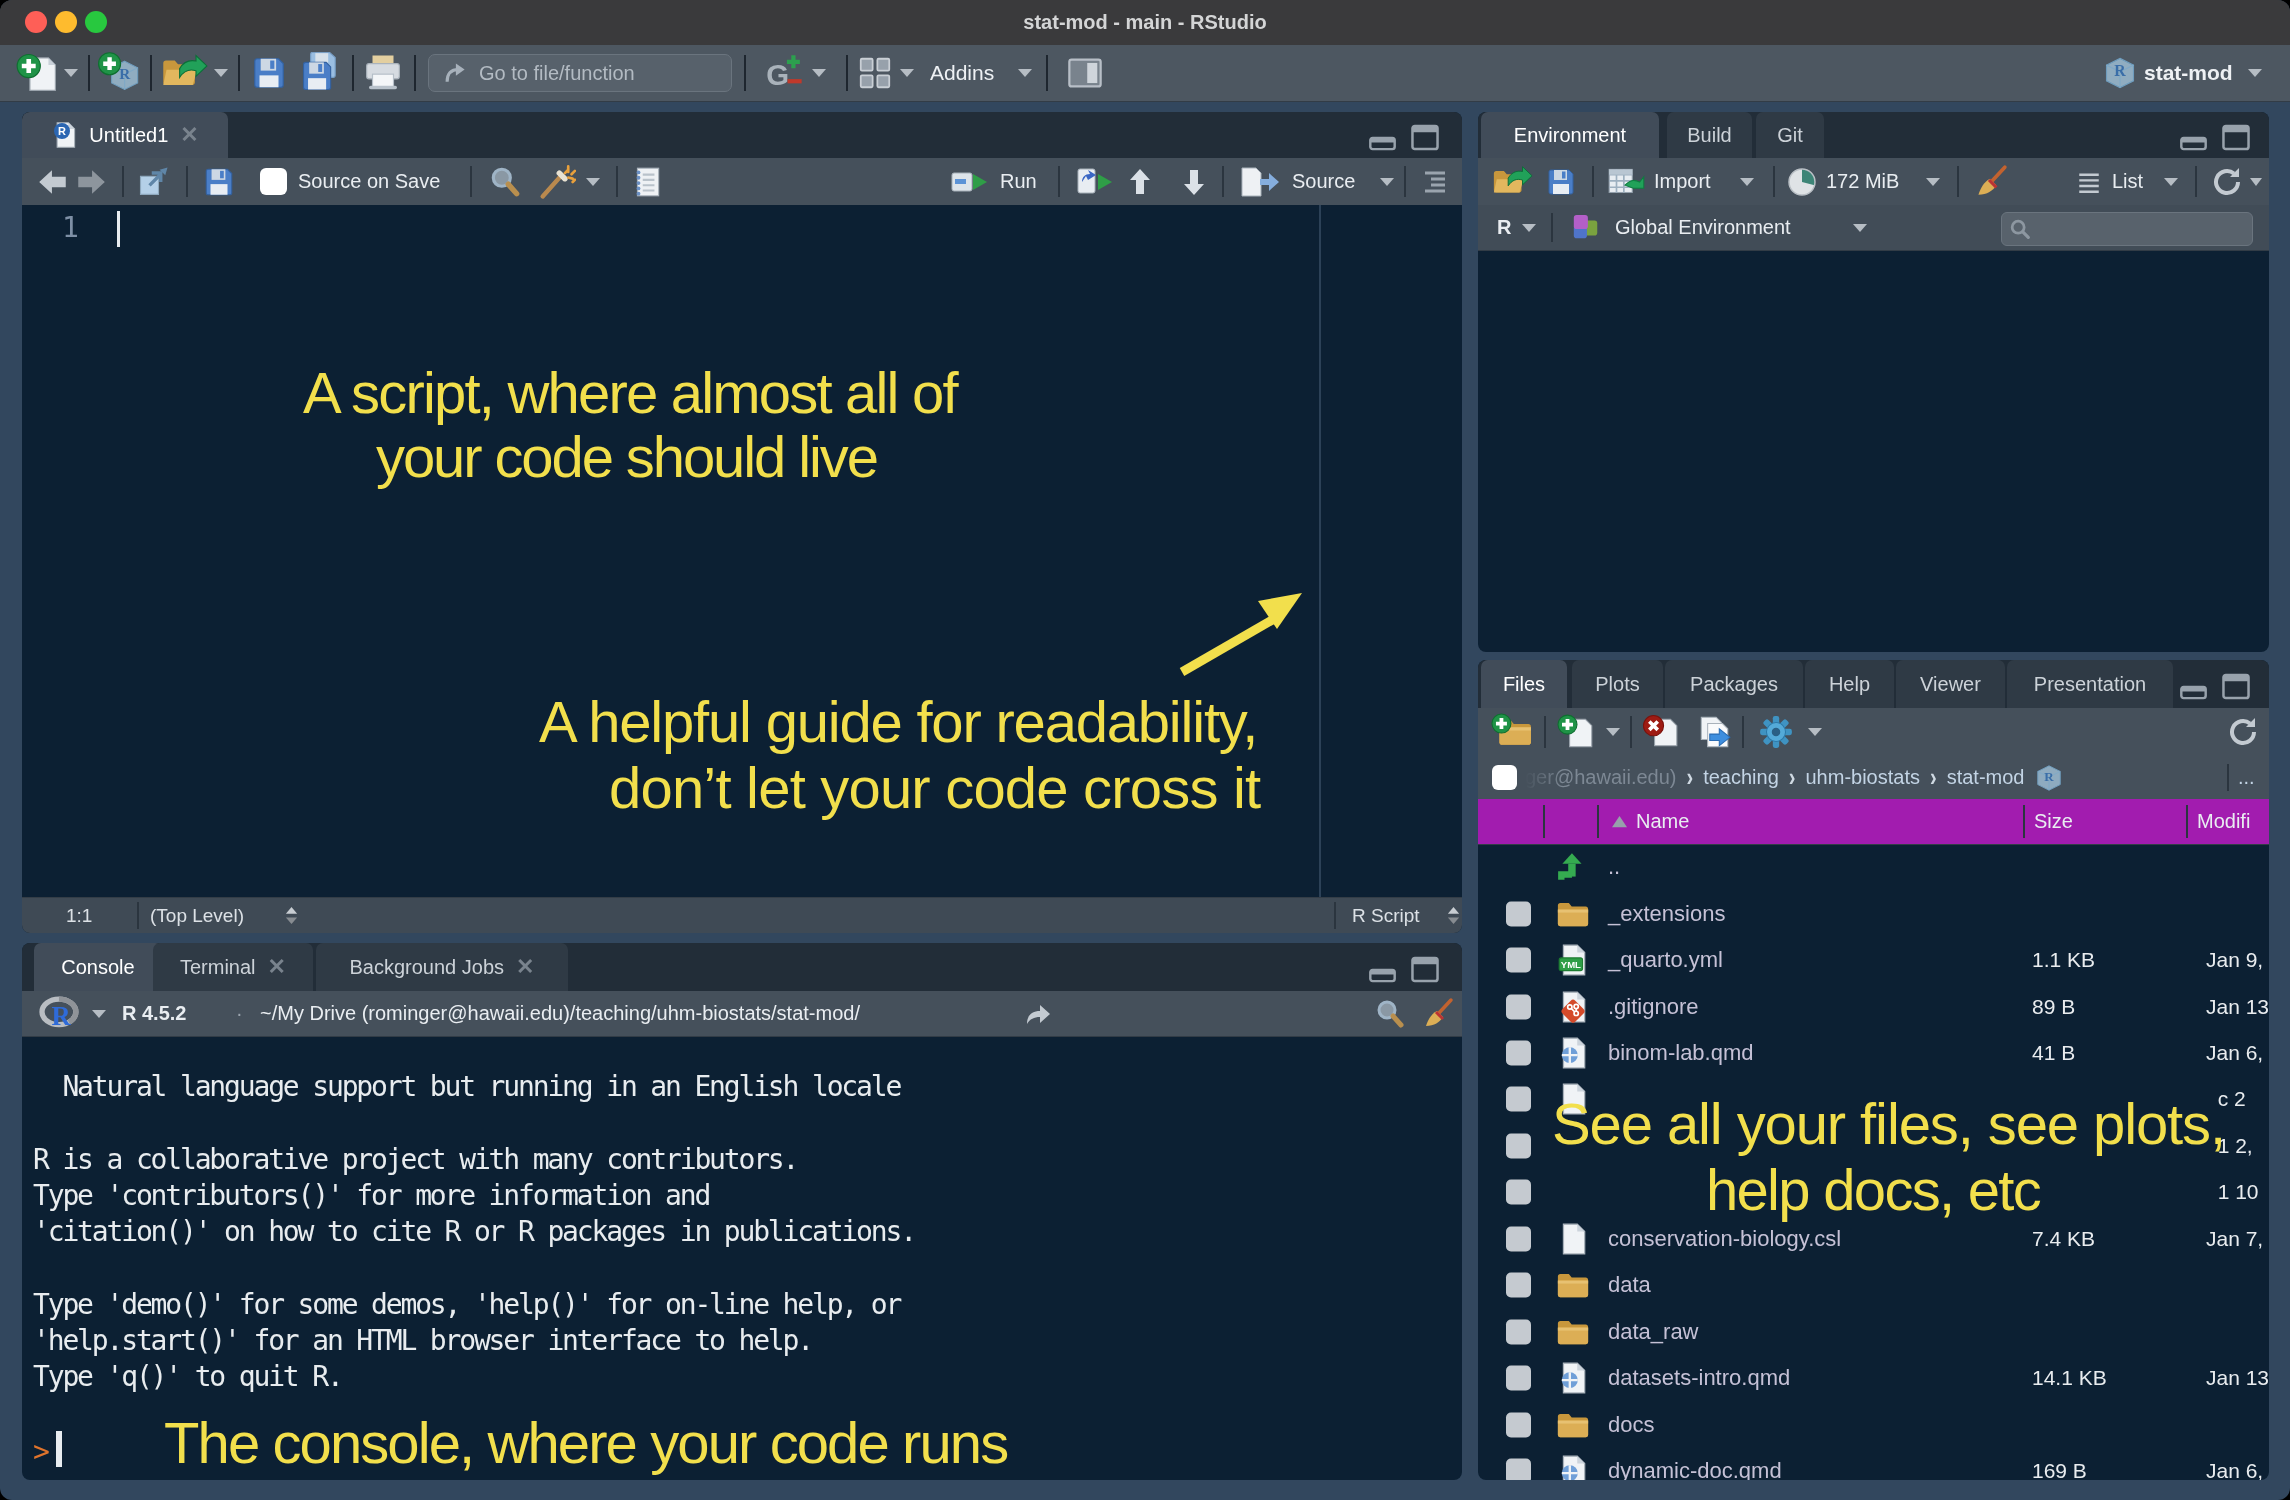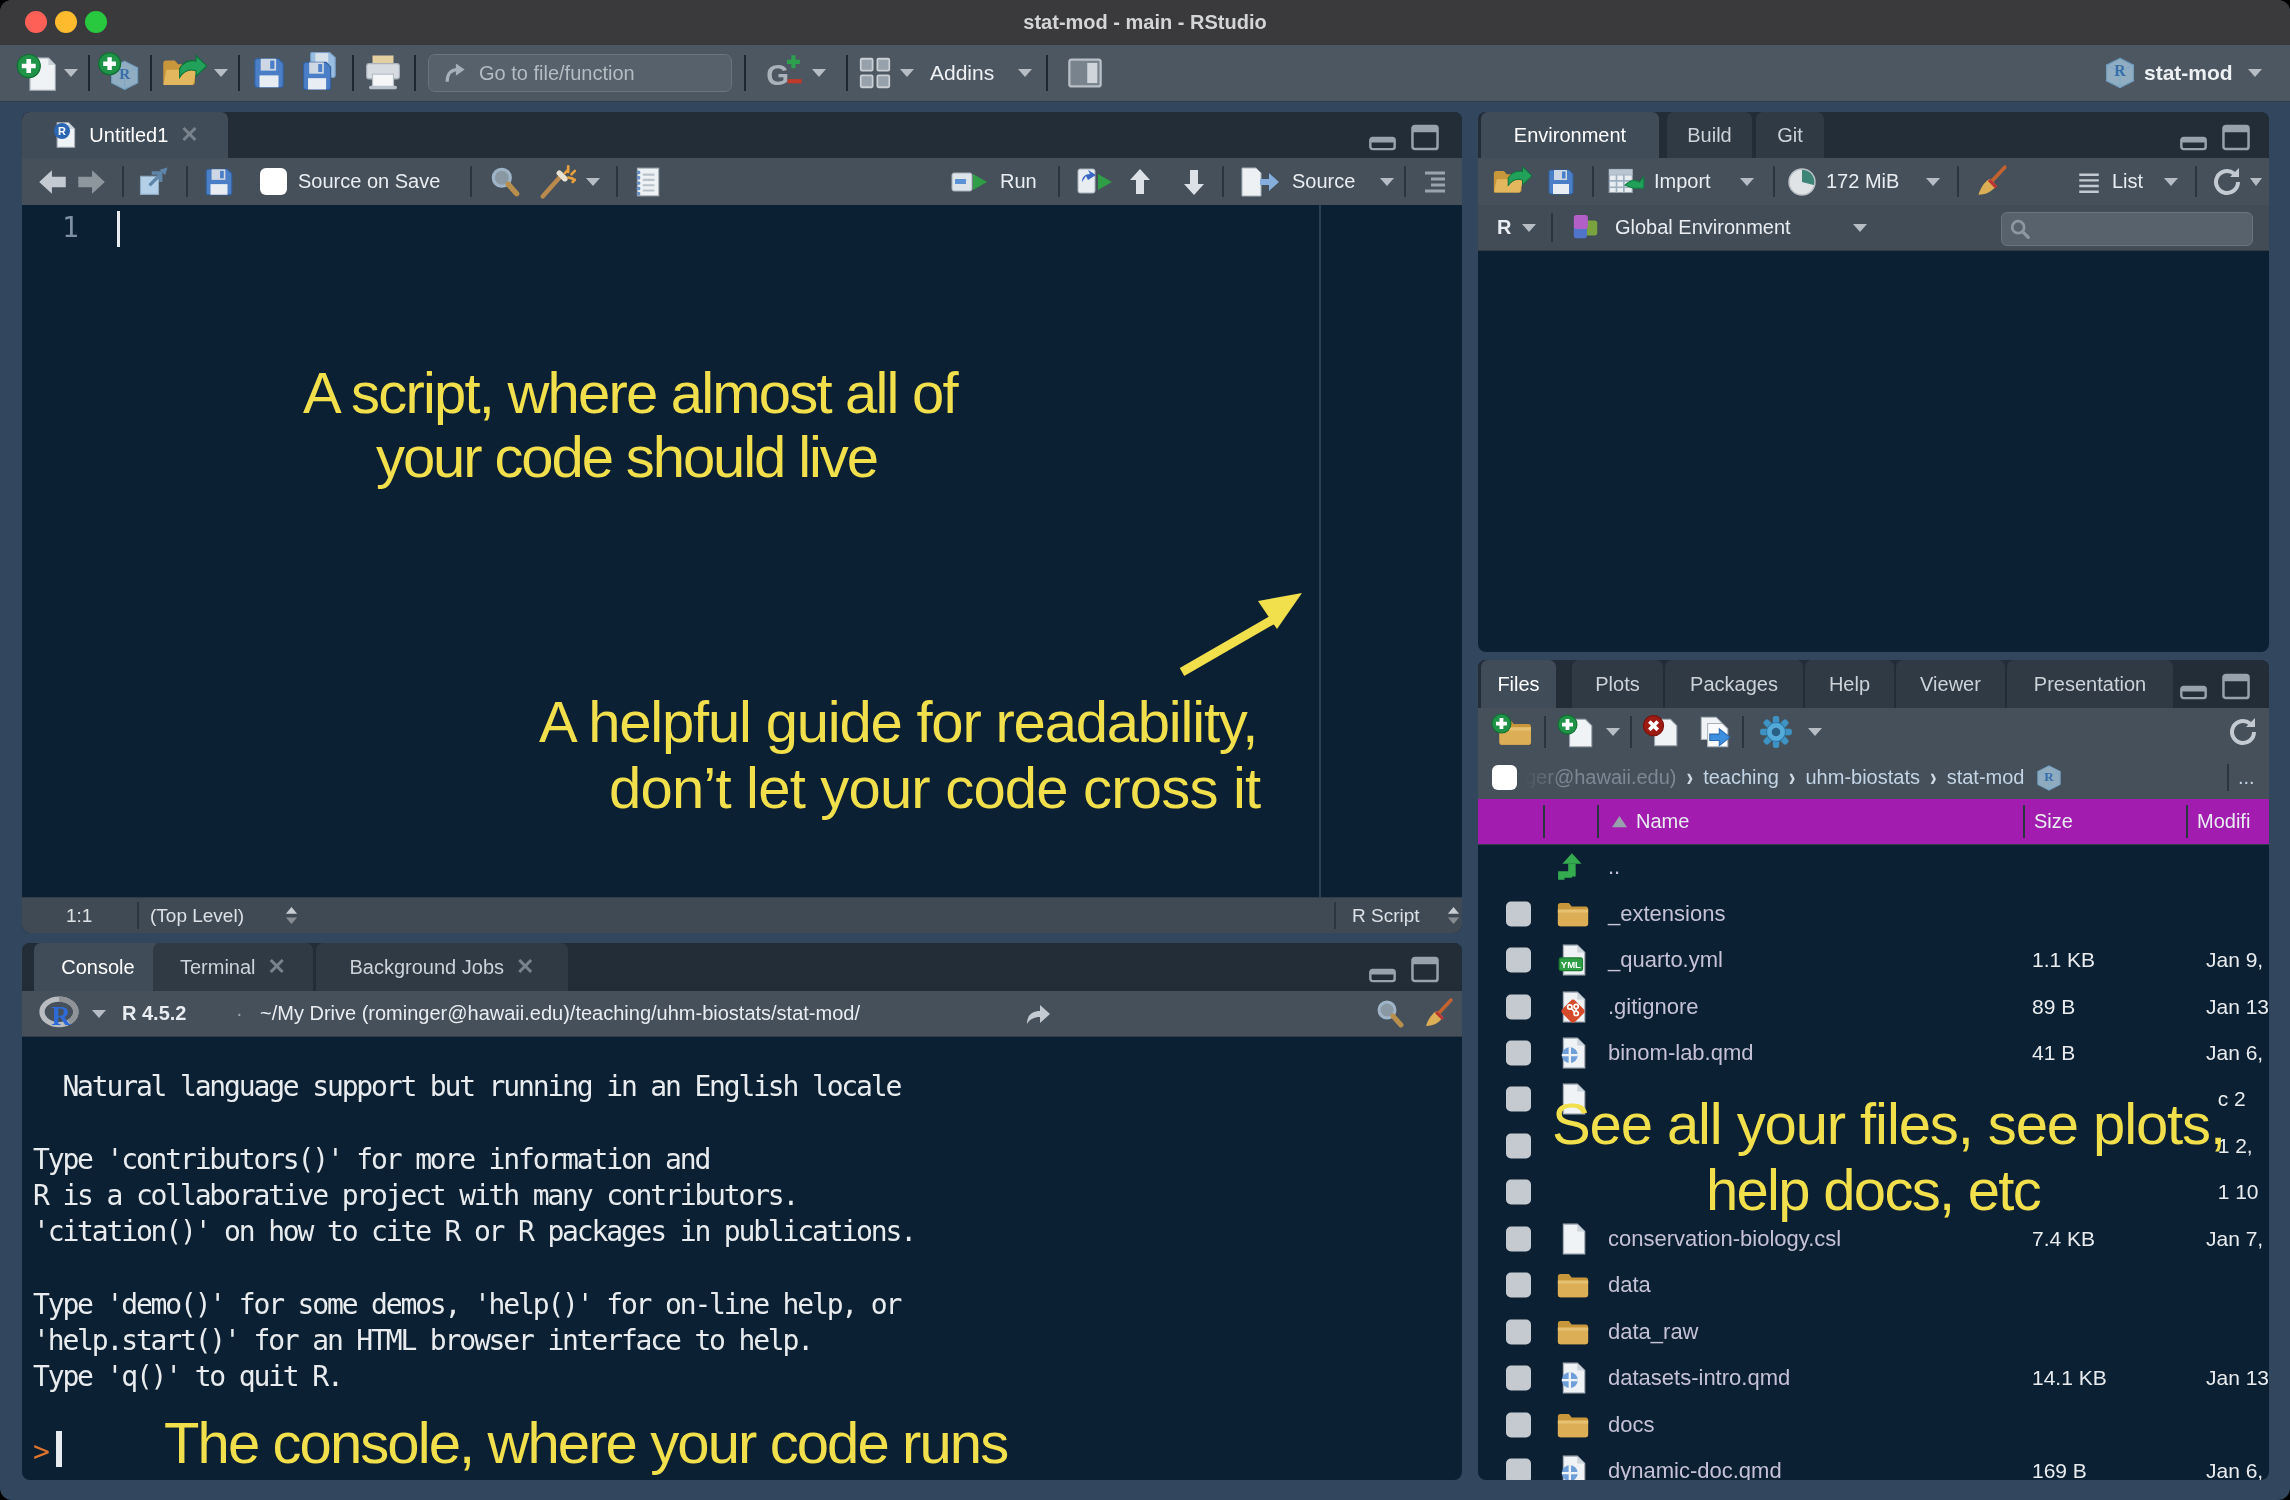--- a/index.html
+++ b/index.html
@@ -619,22 +619,22 @@
       <div class="pitem" style="left:1396px">
           <svg class="ic" width="36" height="34">
             <use href="#i-broom"></use>
           </svg>
         </div>
     </div>
     <div style="position:absolute;left:11px;top:126px;right:0;bottom:0">
       <div>
           <div class="cline">  Natural language support but running in an English locale</div>
           <div class="cline"> </div>
+          <div class="cline">R is a collaborative project with many contributors.</div>
           <div class="cline">Type 'contributors()' for more information and</div>
-          <div class="cline">R is a collaborative project with many contributors.</div>
           <div class="cline">'citation()' on how to cite R or R packages in publications.</div>
           <div class="cline"> </div>
           <div class="cline">Type 'demo()' for some demos, 'help()' for on-line help, or</div>
           <div class="cline">'help.start()' for an HTML browser interface to help.</div>
           <div class="cline">Type 'q()' to quit R.</div>
         </div>
     </div>
     <div class="prompt" style="left:11px;top:492px">&gt;</div>
     <div class="cursorbar" style="left:34px;top:488px;height:36px;width:6px"></div>
     <div class="anno" id="an-co" style="left:142px;top:468px;letter-spacing:-1.9px">The console, where your code runs</div>
@@ -744,21 +744,21 @@
       <div class="pitem" style="left:523px;top:7px;height:32px;width:250px;background:#58626c;border:1px solid #6a747e;border-radius:6px">
         <svg class="ic" width="24" height="24" style="margin-left:6px">
             <use href="#i-search-sm"></use>
           </svg>
       </div>
     </div>
   </div>
 
   <div class="pane" style="left:1478px;top:660px;width:791px;height:820px">
     <div class="tabstrip" style="height:48px">
-      <div class="tab active" style="left:3px;width:75px">
+      <div class="tab active" style="left:3px;width:86px">
           <span>Files</span>
         </div>
       <div class="tab" style="left:94px;width:91px">
           <span>Plots</span>
         </div>
       <div class="tab" style="left:187px;width:138px">
           <span>Packages</span>
         </div>
       <div class="tab" style="left:327px;width:89px">
           <span>Help</span>

